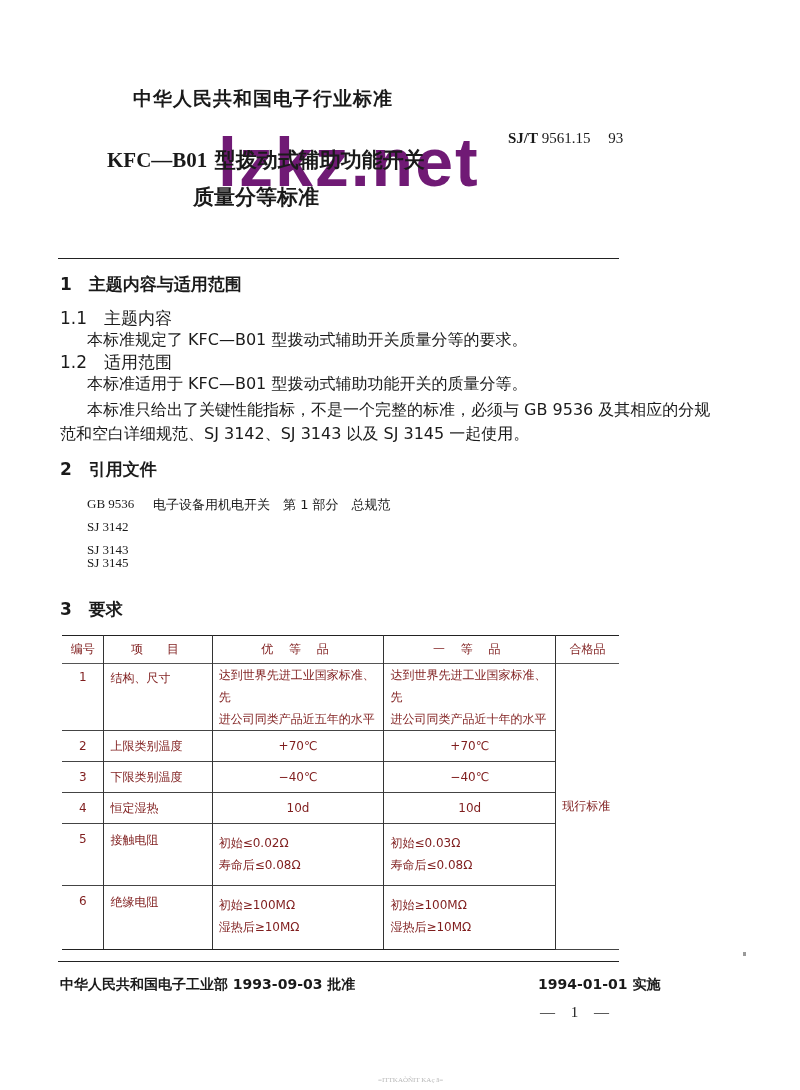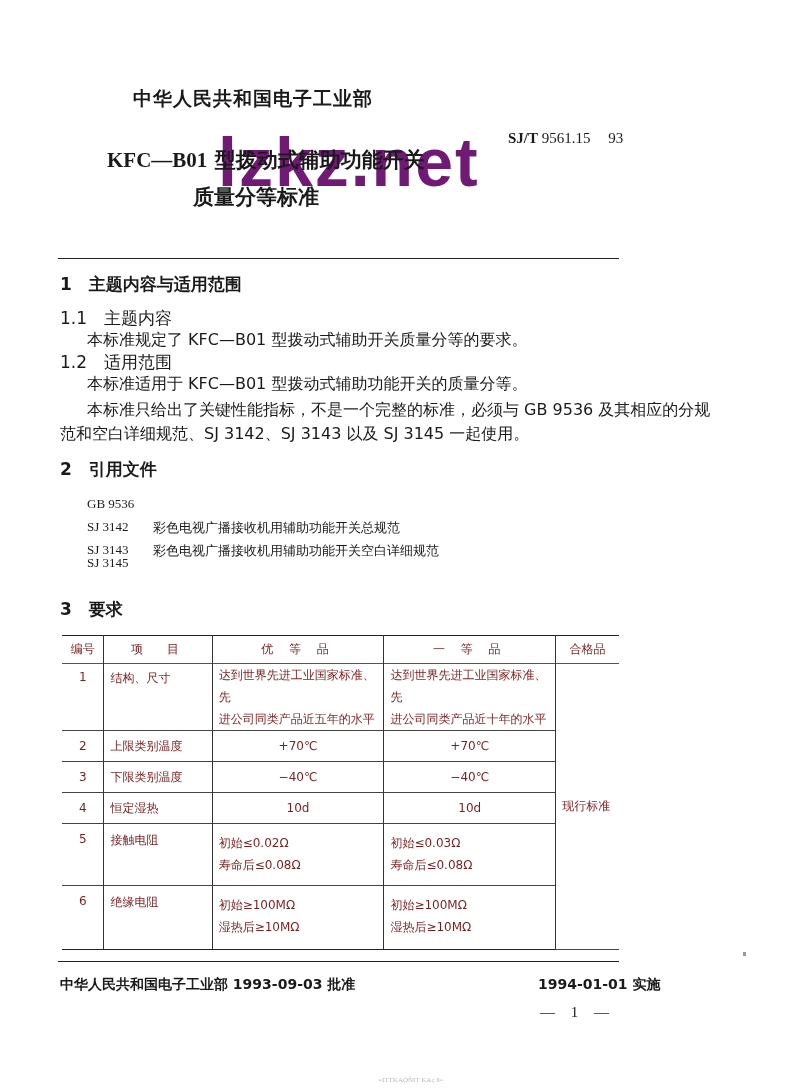--- a/index.html
+++ b/index.html
@@ -56,21 +56,21 @@
     .footer-right { left: 538px; top: 976px; font-size: 14px; font-weight: bold; }
     .page-no { left: 540px; top: 1004px; font-family: "Liberation Serif", serif; font-size: 15px; letter-spacing: 6px; }
     .tiny-foot { left: 378px; top: 1076px; font-size: 7px; color: #b8b8b8; font-family: "Liberation Serif", serif; }
     .speck { left: 743px; top: 952px; width: 3px; height: 4px; background: #9a9a9a; }
   </style>
 </head>
 <body>
 
 <div class="watermark">lzkz.net</div>
 
-<div class="abs org-header">中华人民共和国电子工业部</div>
+<div class="abs org-header">中华人民共和国电子行业标准</div>
 
 <div class="abs std-no">
   <b>SJ/T</b>
   <span>9561.15</span>
   <span style="margin-left:14px">93</span>
 </div>
 
 <div class="abs title1">
   <span class="latin">KFC—B01</span>
   <span>型拨动式辅助功能开关</span>
@@ -84,28 +84,27 @@
 <div class="abs para" style="left:87px; top:332px">本标准规定了 KFC—B01 型拨动式辅助开关质量分等的要求。</div>
 <div class="abs sec" style="left:60px; top:354px">1.2　适用范围</div>
 <div class="abs para" style="left:87px; top:376px">本标准适用于 KFC—B01 型拨动式辅助功能开关的质量分等。</div>
 <div class="abs para" style="left:87px; top:402px">本标准只给出了关键性能指标，不是一个完整的标准，必须与 GB 9536 及其相应的分规</div>
 <div class="abs para" style="left:60px; top:426px">范和空白详细规范、SJ 3142、SJ 3143 以及 SJ 3145 一起使用。</div>
 
 <div class="abs sec bold" style="left:60px; top:461px">2　引用文件</div>
 
 <div class="ref-row" style="top:496px">
   <span class="ref-code">GB 9536</span>
+  <span>电子设备用机电开关　第 1 部分　总规范</span>
 </div>
 <div class="ref-row" style="top:519px">
   <span class="ref-code">SJ 3142</span>
-  <span>彩色电视广播接收机用辅助功能开关总规范</span>
 </div>
 <div class="ref-row" style="top:542px">
   <span class="ref-code">SJ 3143</span>
-  <span>彩色电视广播接收机用辅助功能开关空白详细规范</span>
 </div>
 <div class="ref-row" style="top:555px">
   <span class="ref-code">SJ 3145</span>
 </div>
 
 <div class="abs sec bold" style="left:60px; top:601px">3　要求</div>
 
 <table class="req">
   <thead>
     <tr>

